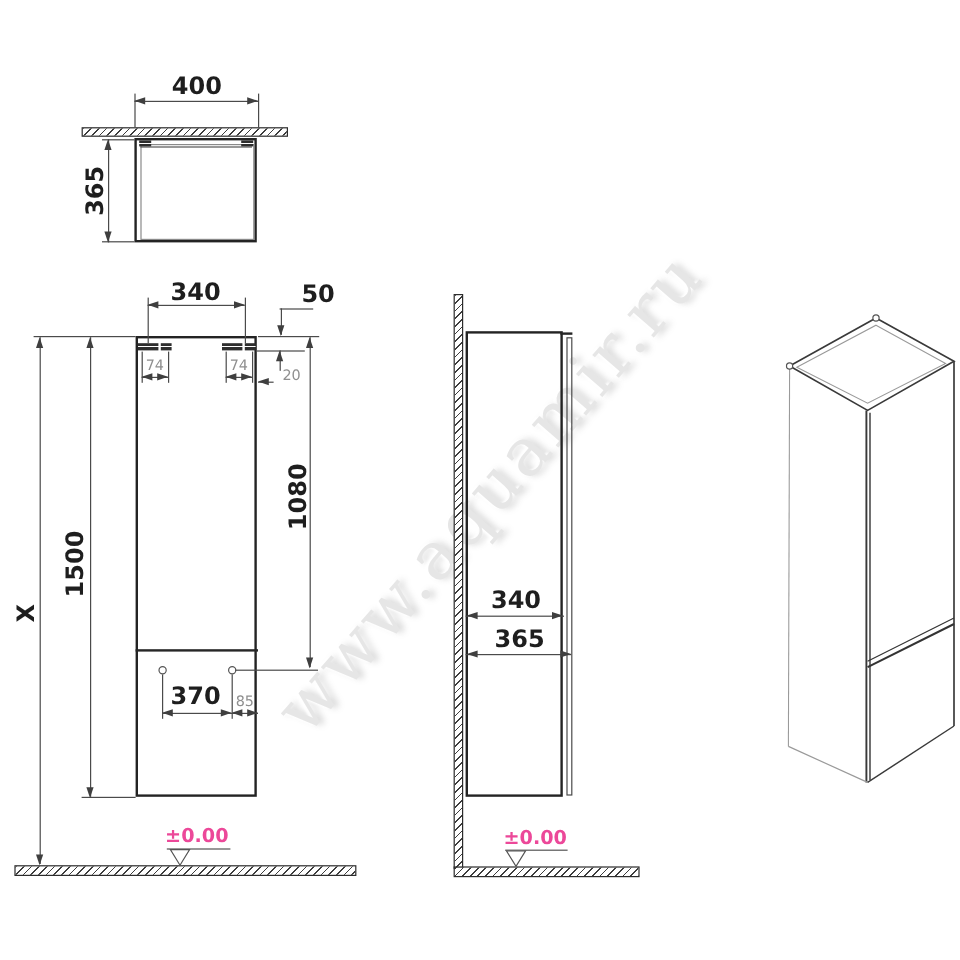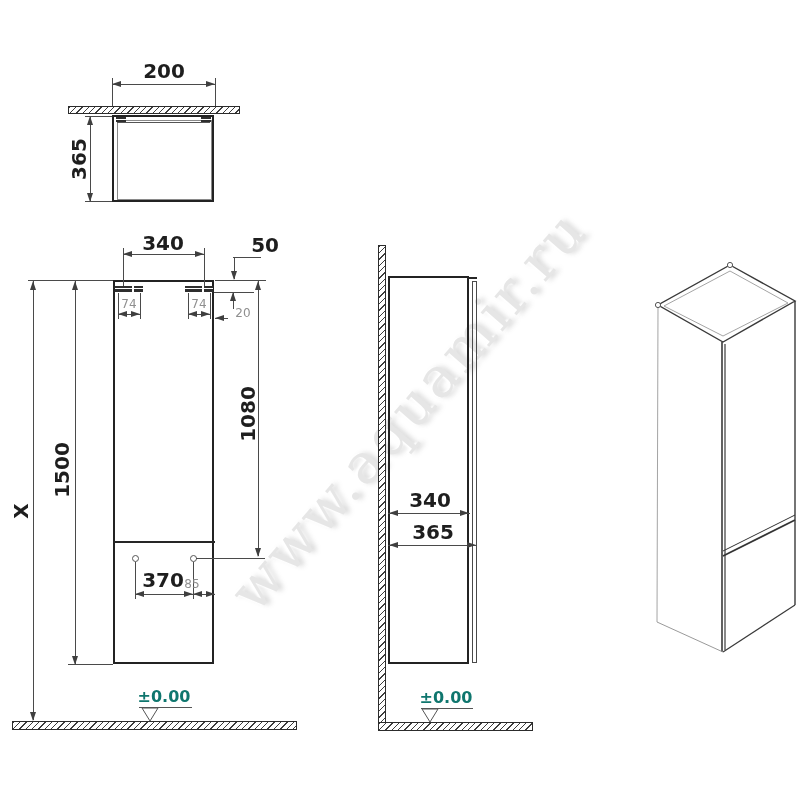--- a/index.html
+++ b/index.html
@@ -4,21 +4,21 @@
 <style>
   html,body{margin:0;padding:0;background:#fff;}
   #canvas{position:relative;width:800px;height:800px;background:#ffffff;overflow:hidden;
           font-family:"DejaVu Sans",sans-serif;}
   .h{position:absolute;height:1px;background:#4a4a4a;}
   .v{position:absolute;width:1px;background:#4a4a4a;}
   .h2{position:absolute;height:2px;background:#262626;}
   .lab{position:absolute;font-size:20px;font-weight:bold;color:#1e1e1e;text-align:center;line-height:20px;white-space:nowrap;}
   .lab-sm{position:absolute;font-size:12px;font-weight:normal;color:#8f8f8f;text-align:center;line-height:12px;white-space:nowrap;}
   .rot{transform:rotate(-90deg);}
-  .datum{position:absolute;font-size:16px;font-weight:bold;color:#0f766e;text-align:center;line-height:16px;white-space:nowrap;}
+  .datum{position:absolute;font-size:16px;font-weight:bold;color:#ec4899;text-align:center;line-height:16px;white-space:nowrap;}
   .aW,.aE,.aN,.aS{position:absolute;width:0;height:0;}
   .aW{border-top:3px solid transparent;border-bottom:3px solid transparent;border-right:9px solid #3f3f3f;}
   .aE{border-top:3px solid transparent;border-bottom:3px solid transparent;border-left:9px solid #3f3f3f;}
   .aN{border-left:3px solid transparent;border-right:3px solid transparent;border-bottom:9px solid #3f3f3f;}
   .aS{border-left:3px solid transparent;border-right:3px solid transparent;border-top:9px solid #3f3f3f;}
   .hatch{position:absolute;border:1px solid #2c2c2c;
          background:repeating-linear-gradient(135deg,#3d3d3d 0,#3d3d3d 1px,#ffffff 1px,#ffffff 4.5px);}
   .box{position:absolute;border:2.5px solid #232323;}
   .thinbox{position:absolute;border:1px solid #8a8a8a;}
   .bracket{position:absolute;background:linear-gradient(#2e2e2e 0,#2e2e2e 2px,#ffffff 2px,#ffffff 3px,#2e2e2e 3px);}
@@ -40,21 +40,21 @@
     <div class="thinbox" style="left:117px;top:120px;width:93px;height:78px;"></div>
     <div class="h" style="left:117px;top:122px;width:93px;background:#555;"></div>
     <div class="bracket" style="left:116px;top:117px;width:10px;height:5px;"></div>
     <div class="bracket" style="left:201px;top:117px;width:10px;height:5px;"></div>
 
     <div class="v" style="left:112px;top:78px;height:28px;"></div>
     <div class="v" style="left:215px;top:78px;height:28px;"></div>
     <div class="h" style="left:112px;top:84px;width:103px;"></div>
     <div class="aW" style="left:112px;top:81px;"></div>
     <div class="aE" style="left:206px;top:81px;"></div>
-    <div class="lab" style="left:134px;top:61px;width:60px;">200</div>
+    <div class="lab" style="left:134px;top:61px;width:60px;">400</div>
 
     <div class="h" style="left:85px;top:116px;width:27px;"></div>
     <div class="h" style="left:85px;top:201px;width:27px;"></div>
     <div class="v" style="left:90px;top:116px;height:86px;"></div>
     <div class="aN" style="left:87px;top:116px;"></div>
     <div class="aS" style="left:87px;top:193px;"></div>
     <div class="lab rot" style="left:49px;top:149px;width:60px;">365</div>
   </div>
 
   <div>
@@ -120,21 +120,21 @@
     <div class="hole" style="left:190px;top:555px;"></div>
     <div class="h" style="left:196px;top:558px;width:69px;"></div>
     <div class="v" style="left:135px;top:562px;height:37px;"></div>
     <div class="v" style="left:193px;top:562px;height:37px;"></div>
     <div class="h" style="left:135px;top:594px;width:80px;"></div>
     <div class="aW" style="left:135px;top:591px;"></div>
     <div class="aE" style="left:184px;top:591px;"></div>
     <div class="aW" style="left:193px;top:591px;"></div>
     <div class="aE" style="left:206px;top:591px;"></div>
     <div class="lab" style="left:133px;top:570px;width:60px;">370</div>
-    <div class="lab-sm" style="left:172px;top:578px;width:40px;">85</div>
+    <div class="lab-sm" style="left:184px;top:578px;width:40px;">85</div>
 
     <div class="hatch" style="left:12px;top:721px;width:283px;height:7px;"></div>
     <div class="datum" style="left:134px;top:689px;width:60px;">±0.00</div>
     <div class="h" style="left:139px;top:707px;width:53px;background:#555;"></div>
     <svg style="position:absolute;left:141px;top:707px;" width="18" height="16">
       <polygon points="1,1 17,1 9,14" fill="#ffffff" stroke="#555" stroke-width="1"></polygon>
     </svg>
   </div>
 
   <div>

